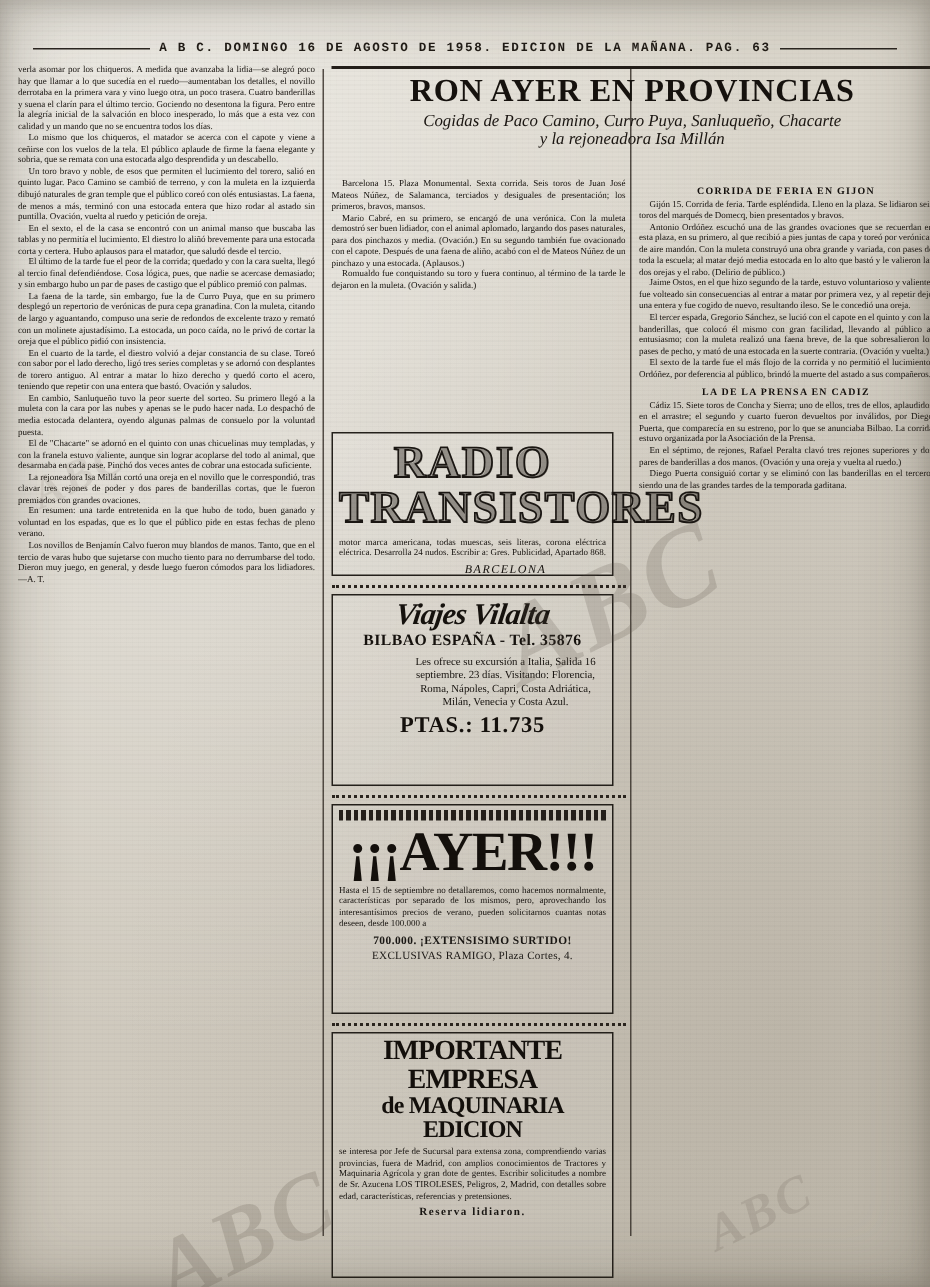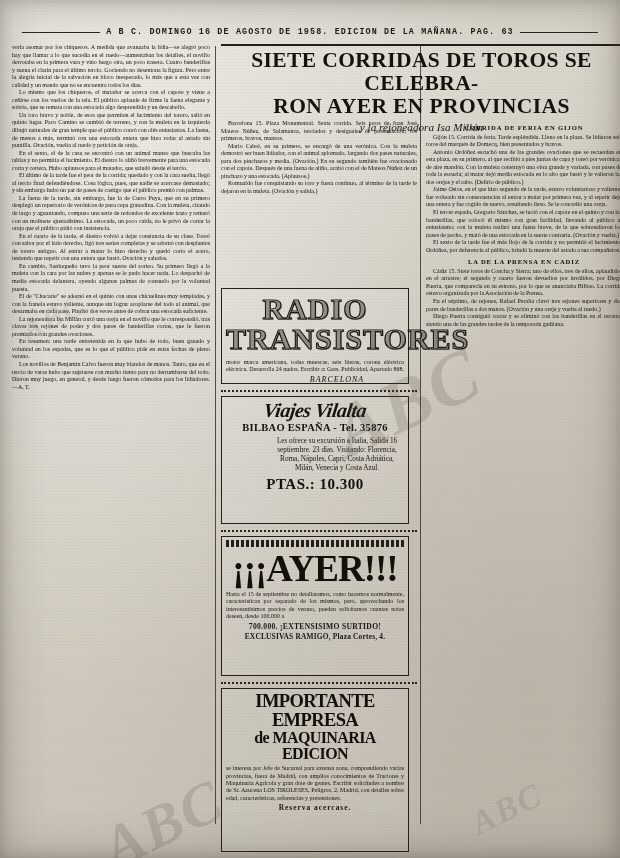--- a/index.html
+++ b/index.html
@@ -278,21 +278,21 @@
     font-family: "Liberation Serif", serif;
     font-weight: bold;
     font-size: 7.6px;
     text-align: center;
     letter-spacing: .3px;
     margin-top: 2px;
   }
   #ad-pisos .excl {
     font-family: "Liberation Serif", serif;
     font-size: 7.4px;
-    font-weight: bold;
+    font-weight: normal;
     text-align: center;
     letter-spacing: .2px;
     margin-top: 1px;
   }
 
   
   #ad-maquinaria { top: 644px; height: 164px; }
   #ad-maquinaria .ln1, #ad-maquinaria .ln2 {
     font-family: "Liberation Serif", serif;
     font-weight: bold;
@@ -344,24 +344,24 @@
           <p>El de "Chacarte" se adornó en el quinto con unas chicuelinas muy templadas, y con la franela estuvo valiente, aunque sin lograr acoplarse del todo al animal, que desarmaba en cada pase. Pinchó dos veces antes de cobrar una estocada suficiente.</p>
           <p>La rejoneadora Isa Millán cortó una oreja en el novillo que le correspondió, tras clavar tres rejones de poder y dos pares de banderillas cortas, que le fueron premiados con grandes ovaciones.</p>
           <p>En resumen: una tarde entretenida en la que hubo de todo, buen ganado y voluntad en los espadas, que es lo que el público pide en estas fechas de pleno verano.</p>
           <p>Los novillos de Benjamín Calvo fueron muy blandos de manos. Tanto, que en el tercio de varas hubo que sujetarse con mucho tiento para no derrumbarse del todo. Dieron muy juego, en general, y desde luego fueron cómodos para los lidiadores.—A. T.</p>
         </div>
     </div>
 
     <div id="headline-block">
       <div id="hl-toprule"></div>
       <div id="hl-main">
-        <span>SIETE CORRIDAS DE TOROS SE CELEBRA-</span>
         <span class="l2">RON AYER EN PROVINCIAS</span>
       </div>
       <div id="hl-sub">
+        <span>Cogidas de Paco Camino, Curro Puya, Sanluqueño, Chacarte</span>
         <span class="s2">y la rejoneadora Isa Millán</span>
       </div>
     </div>
 
     <div class="col" id="col-mid">
 
       <div id="mid-under-head">
         <div class="body-text fake-blur" id="mid-text">
             <p>Barcelona 15. Plaza Monumental. Sexta corrida. Seis toros de Juan José Mateos Núñez, de Salamanca, terciados y desiguales de presentación; los primeros, bravos, mansos.</p>
             <p>Mario Cabré, en su primero, se encargó de una verónica. Con la muleta demostró ser buen lidiador, con el animal aplomado, largando dos pases naturales, para dos pinchazos y media. (Ovación.) En su segundo también fue ovacionado con el capote. Después de una faena de aliño, acabó con el de Mateos Núñez de un pinchazo y una estocada. (Aplausos.)</p>
@@ -373,38 +373,38 @@
         <div class="hdr">RADIO TRANSISTORES</div>
         <div class="ad-body fake-blur">motor marca americana, todas muescas, seis literas, corona eléctrica eléctrica. Desarrolla 24 nudos. Escribir a: Gres. Publicidad, Apartado 868.</div>
         <div class="ad-body ad-center" style="font-size:8px;letter-spacing:1px;margin-top:2px;font-style:italic;">BARCELONA</div>
       </div>
       <div class="ad-sep" style="top:346px;"></div>
 
       <div class="ad" id="ad-viajes">
         <div class="script">Viajes Vilalta</div>
         <div class="sub">BILBAO ESPAÑA - Tel. 35876</div>
         <div class="ad-body ad-center fake-blur" style="font-size:7.2px;line-height:9px;">Les ofrece su excursión a Italia, Salida 16 septiembre. 23 días. Visitando: Florencia, Roma, Nápoles, Capri, Costa Adriática, Milán, Venecia y Costa Azul.</div>
-        <div class="price">PTAS.: 10.300</div>
+        <div class="price">PTAS.: 11.735</div>
       </div>
       <div class="ad-sep" style="top:486px;"></div>
 
       <div class="ad" id="ad-pisos">
         <div class="topband"></div>
         <div class="big">¡¡¡AYER!!!</div>
         <div class="ad-body fake-blur">Hasta el 15 de septiembre no detallaremos, como hacemos normalmente, características por separado de los mismos, pero, aprovechando los interesantísimos precios de verano, pueden solicitarnos cuantas notas deseen, desde 100.000 a</div>
         <div class="sup">700.000. ¡EXTENSISIMO SURTIDO!</div>
         <div class="excl">EXCLUSIVAS RAMIGO, Plaza Cortes, 4.</div>
       </div>
       <div class="ad-sep" style="top:638px;"></div>
 
       <div class="ad" id="ad-maquinaria">
         <div class="ln1">IMPORTANTE EMPRESA</div>
         <div class="ln2">de MAQUINARIA EDICION</div>
         <div class="ad-body fake-blur">se interesa por Jefe de Sucursal para extensa zona, comprendiendo varias provincias, fuera de Madrid, con amplios conocimientos de Tractores y Maquinaria Agrícola y gran dote de gentes. Escribir solicitudes a nombre de Sr. Azucena LOS TIROLESES, Peligros, 2, Madrid, con detalles sobre edad, características, referencias y pretensiones.</div>
-        <div class="tail">Reserva acercase.</div>
+        <div class="tail">Reserva lidiaron.</div>
       </div>
 
     </div>
 
     <div class="col" id="col-right">
       <div id="right-under-head">
         <div class="body-text fake-blur" id="right-text">
             <div class="sec-head">CORRIDA DE FERIA EN GIJON</div>
             <p>Gijón 15. Corrida de feria. Tarde espléndida. Lleno en la plaza. Se lidiaron seis toros del marqués de Domecq, bien presentados y bravos.</p>
             <p>Antonio Ordóñez escuchó una de las grandes ovaciones que se recuerdan en esta plaza, en su primero, al que recibió a pies juntas de capa y toreó por verónicas de aire mandón. Con la muleta construyó una obra grande y variada, con pases de toda la escuela; al matar dejó media estocada en lo alto que bastó y le valieron las dos orejas y el rabo. (Delirio de público.)</p>

